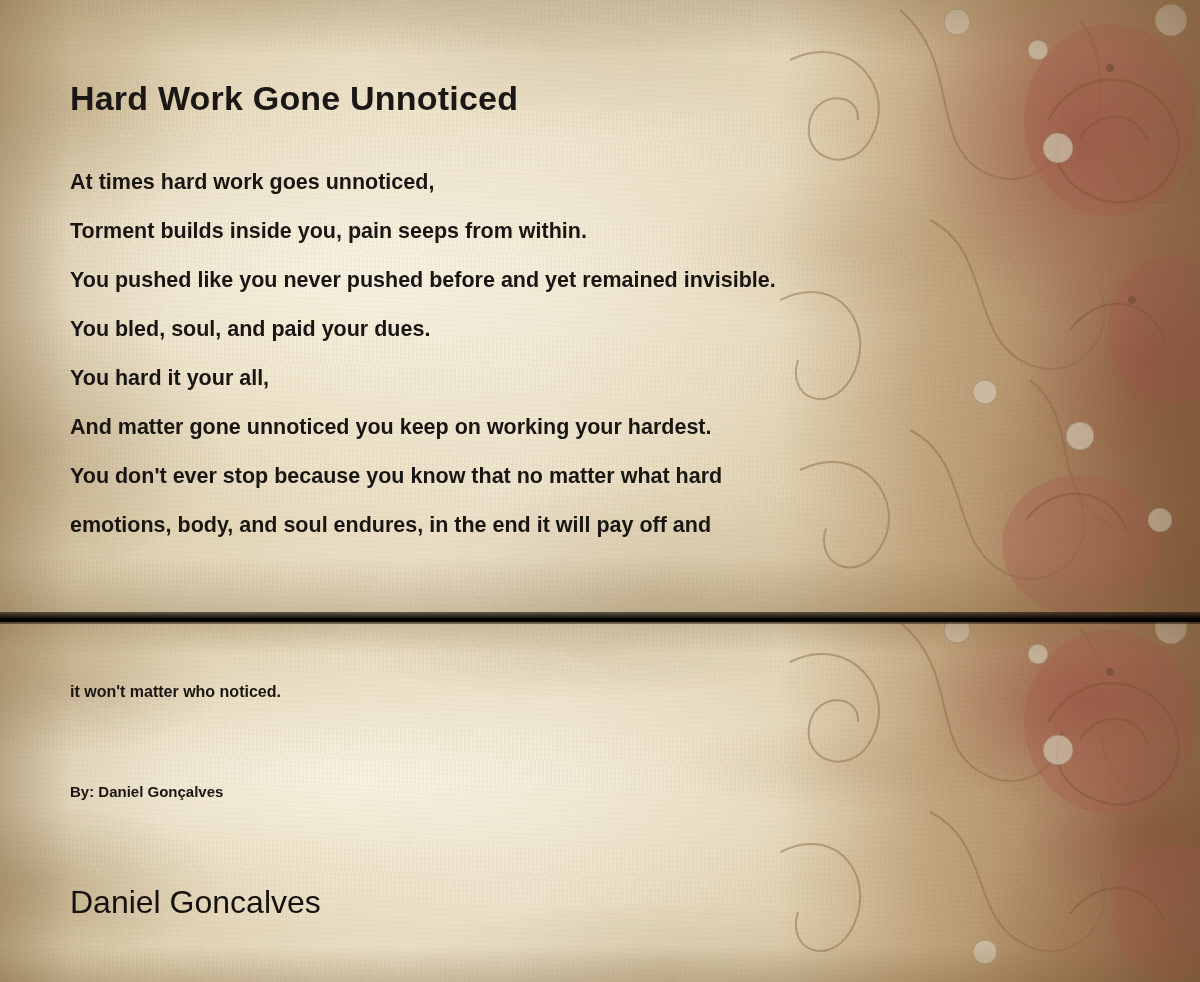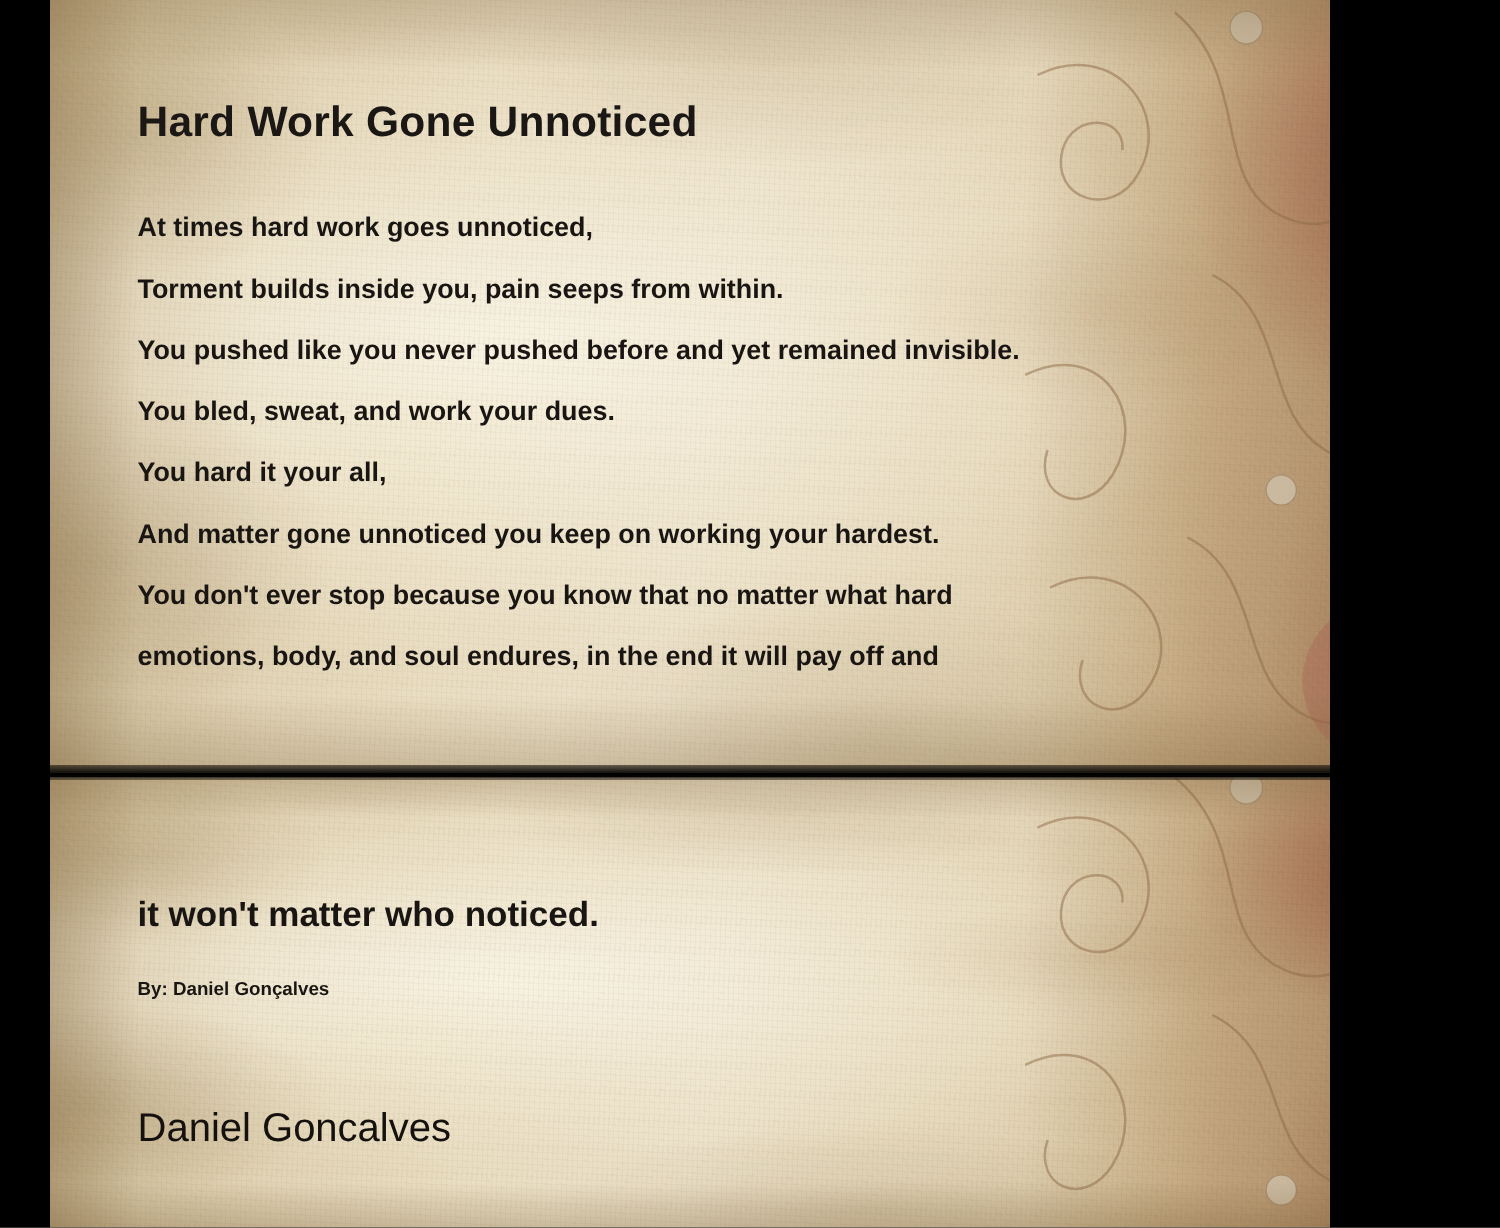--- a/index.html
+++ b/index.html
@@ -2,25 +2,24 @@
 <html><head>
 <meta charset="utf-8">
 <style>
   html, body {
     margin: 0;
     padding: 0;
     background: #000;
   }
   #page {
     position: relative;
-    width: 1024px;
+    width: 1200px;
     height: 982px;
     overflow: hidden;
     font-family: "Liberation Sans", sans-serif;
-    margin-left: 40px;
   }
 
   
   .panel {
     position: absolute;
     left: 0;
     width: 1200px;
     overflow: hidden;
     background-color: #d8c8a8;
   }
@@ -116,22 +115,22 @@
   #poem-body .line {
     font-size: 21.5px;
     font-weight: bold;
     color: #191512;
     line-height: 49px;
     white-space: pre;
   }
   #poem-tail {
     position: absolute;
     left: 70px;
-    top: 716px;
-    font-size: 28px;
+    top: 683px;
+    font-size: 16px;
     font-weight: bold;
     color: #191512;
     white-space: pre;
     text-align: center;
   }
   #poem-byline {
     position: absolute;
     left: 70px;
     top: 783px;
     font-size: 15px;
@@ -249,21 +248,21 @@
   </div>
 
   <div class="seam"></div>
 
   <h1 id="poem-title">Hard Work Gone Unnoticed</h1>
 
   <div id="poem-body">
     <div class="line">At times hard work goes unnoticed,</div>
     <div class="line">Torment builds inside you, pain seeps from within.</div>
     <div class="line">You pushed like you never pushed before and yet remained invisible.</div>
-    <div class="line">You bled, sweat, and work your dues.</div>
+    <div class="line">You bled, soul, and paid your dues.</div>
     <div class="line">You hard it your all,</div>
     <div class="line">And matter gone unnoticed you keep on working your hardest.</div>
     <div class="line">You don't ever stop because you know that no matter what hard</div>
     <div class="line">emotions, body, and soul endures, in the end it will pay off and</div>
   </div>
 
   <div id="poem-tail">it won't matter who noticed.</div>
   <div id="poem-byline">By: Daniel Gonçalves</div>
   <div id="poem-signature">Daniel Goncalves</div>
 

